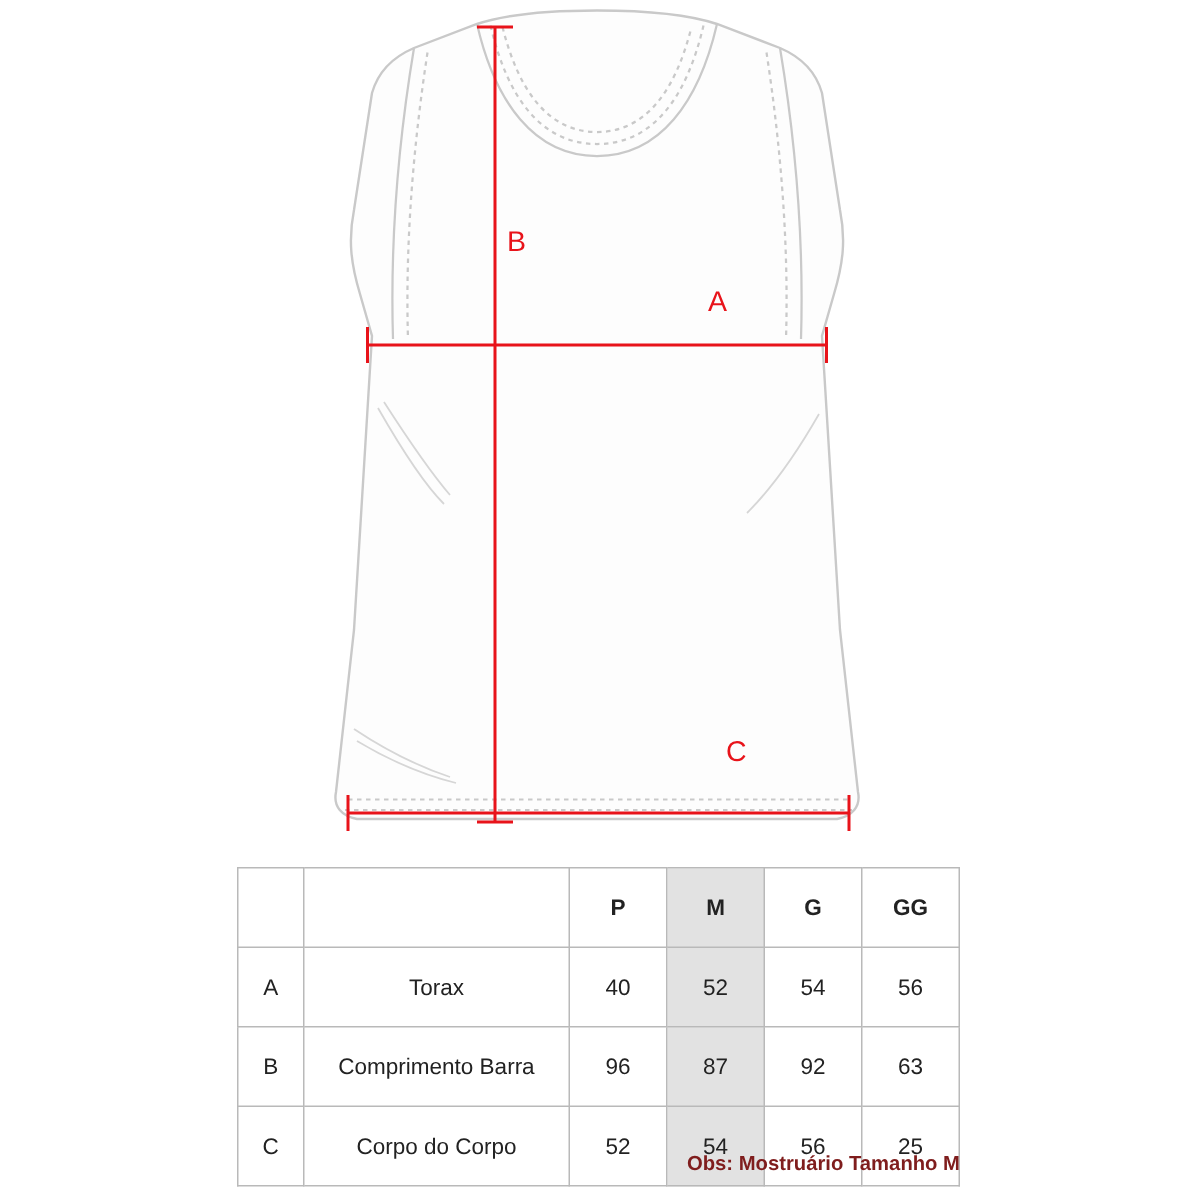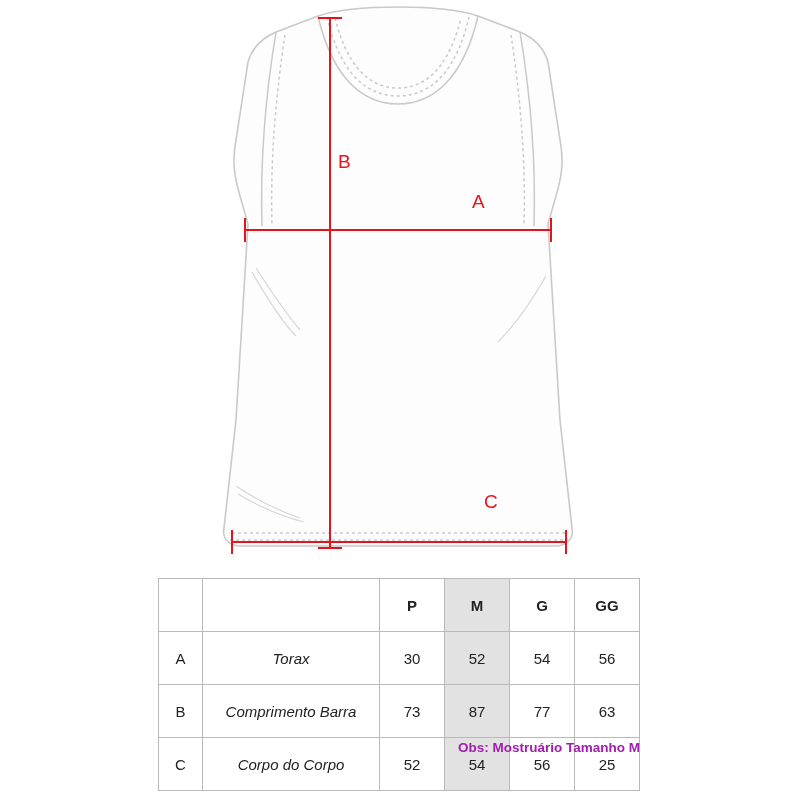--- a/index.html
+++ b/index.html
@@ -56,32 +56,32 @@
     font-weight: normal;
     text-align: center;
     color: #222;
     padding: 0;
   }
   table.size-table th {
     font-weight: bold;
     font-size: 15px;
   }
   td.col-key { width: 50px; }
-  td.col-desc, th.col-desc { width: 176px; text-align: left; padding-left: 12px; font-style: italic; }
+  td.col-desc, th.col-desc { width: 176px; text-align: left; padding-left: 12px; }
   .col-size { width: 64px; }
   .highlight-col { background: #e2e2e2; }
   .note {
     position: absolute;
     left: 0;
-    top: 740px;
+    top: 768px;
     width: 640px;
     text-align: right;
     font-size: 13.5px;
     font-weight: bold;
-    color: #a21caf;
+    color: #7f1d1d;
   }
 </style>
 </head>
 <body>
 
 <div id="stage">
 
   <svg id="garment-diagram" viewBox="0 0 800 580">
 
     <g fill="#fdfdfd" stroke="#c9c9c9" stroke-width="1.6">
@@ -160,31 +160,31 @@
         <th class="col-key"></th>
         <th class="col-desc"></th>
         <th class="col-size">P</th>
         <th class="col-size highlight-col">M</th>
         <th class="col-size">G</th>
         <th class="col-size">GG</th>
       </tr>
       <tr>
         <td class="col-key">A</td>
         <td class="col-desc">Torax</td>
-        <td class="col-size">30</td>
+        <td class="col-size">40</td>
         <td class="col-size highlight-col">52</td>
         <td class="col-size">54</td>
         <td class="col-size">56</td>
       </tr>
       <tr>
         <td class="col-key">B</td>
         <td class="col-desc">Comprimento Barra</td>
-        <td class="col-size">73</td>
+        <td class="col-size">96</td>
         <td class="col-size highlight-col">87</td>
-        <td class="col-size">77</td>
+        <td class="col-size">92</td>
         <td class="col-size">63</td>
       </tr>
       <tr>
         <td class="col-key">C</td>
         <td class="col-desc">Corpo do Corpo</td>
         <td class="col-size">52</td>
         <td class="col-size highlight-col">54</td>
         <td class="col-size">56</td>
         <td class="col-size">25</td>
       </tr>

